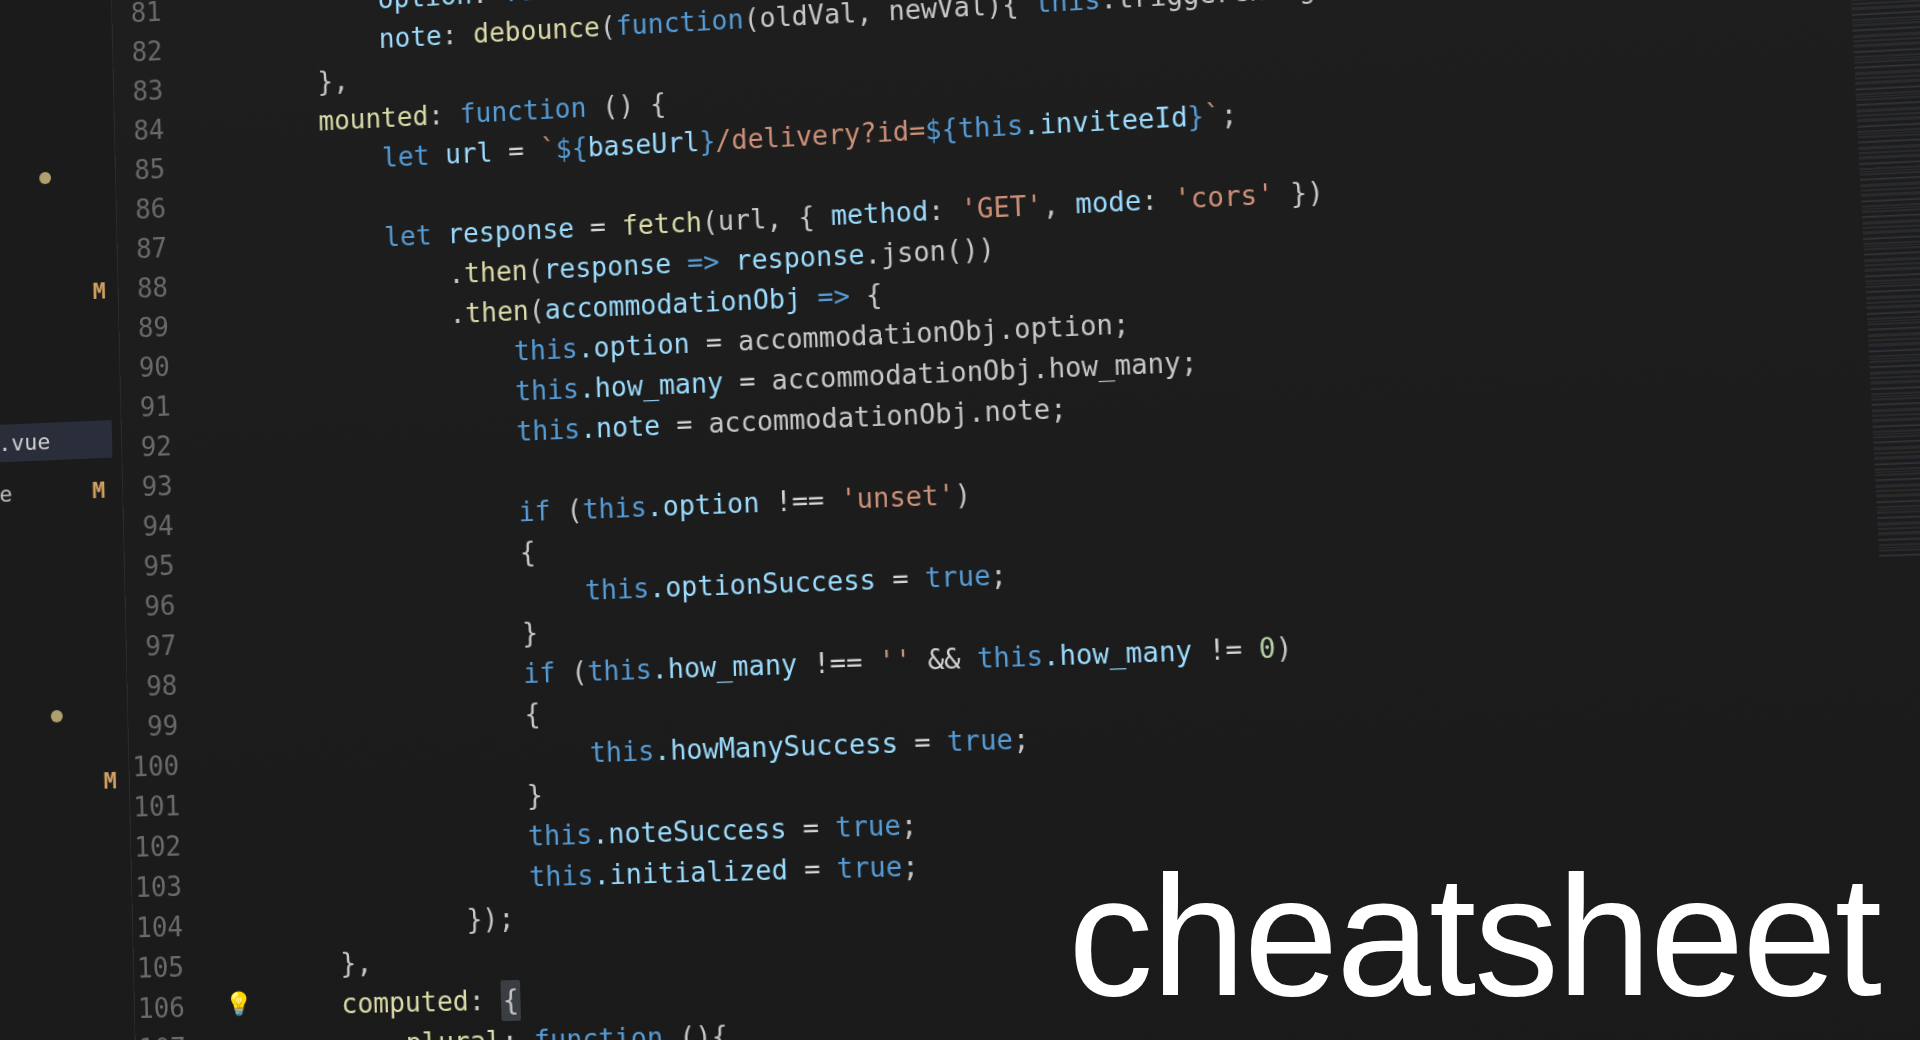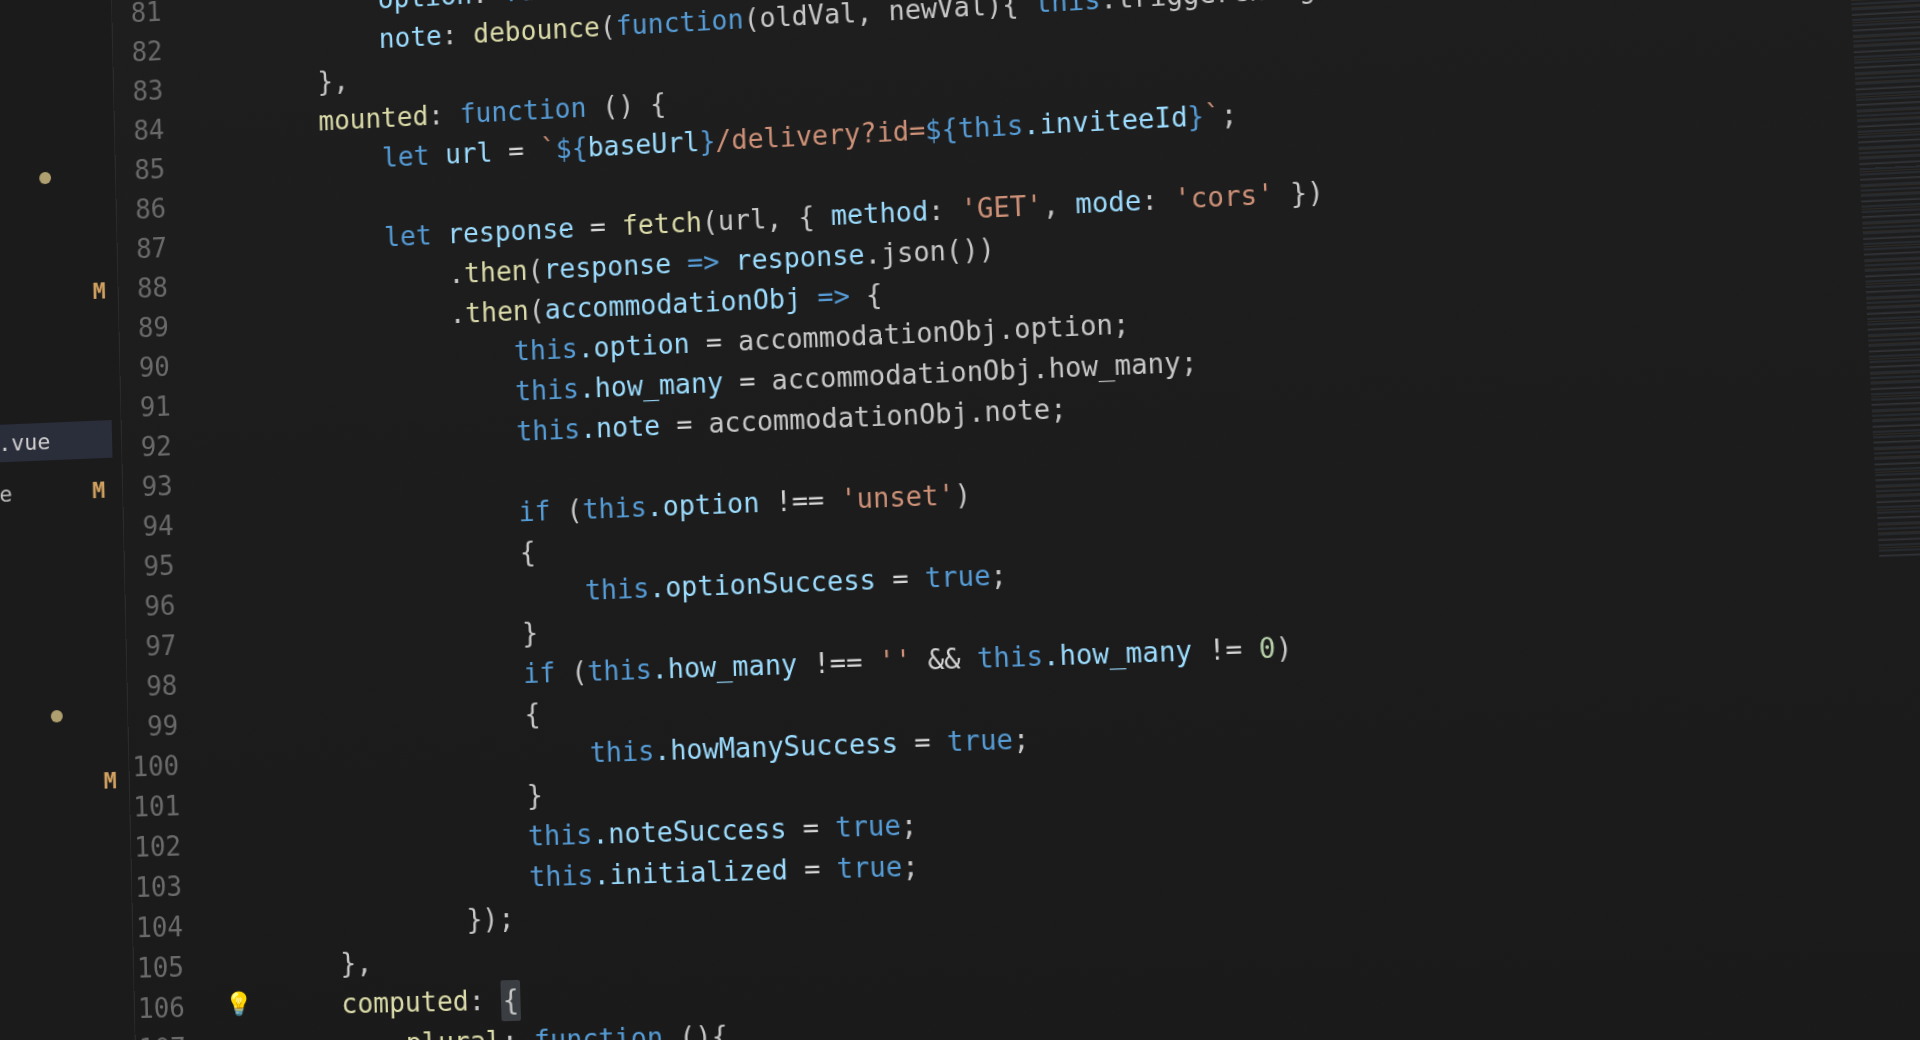--- a/index.html
+++ b/index.html
@@ -313,14 +313,15 @@
         <div class="line">
           <span class="ln">107</span>
           <span class="c-def">            </span><span class="c-fn">plural</span><span class="c-pun">: </span><span class="c-key">function</span><span class="c-def"> (){</span>
         </div>
 
       </div>
     </div>
   </div>
 
   <div class="overlay">
+    <div class="t2">cheatsheet</div>
   </div>
 </div>
 
 </body></html>

